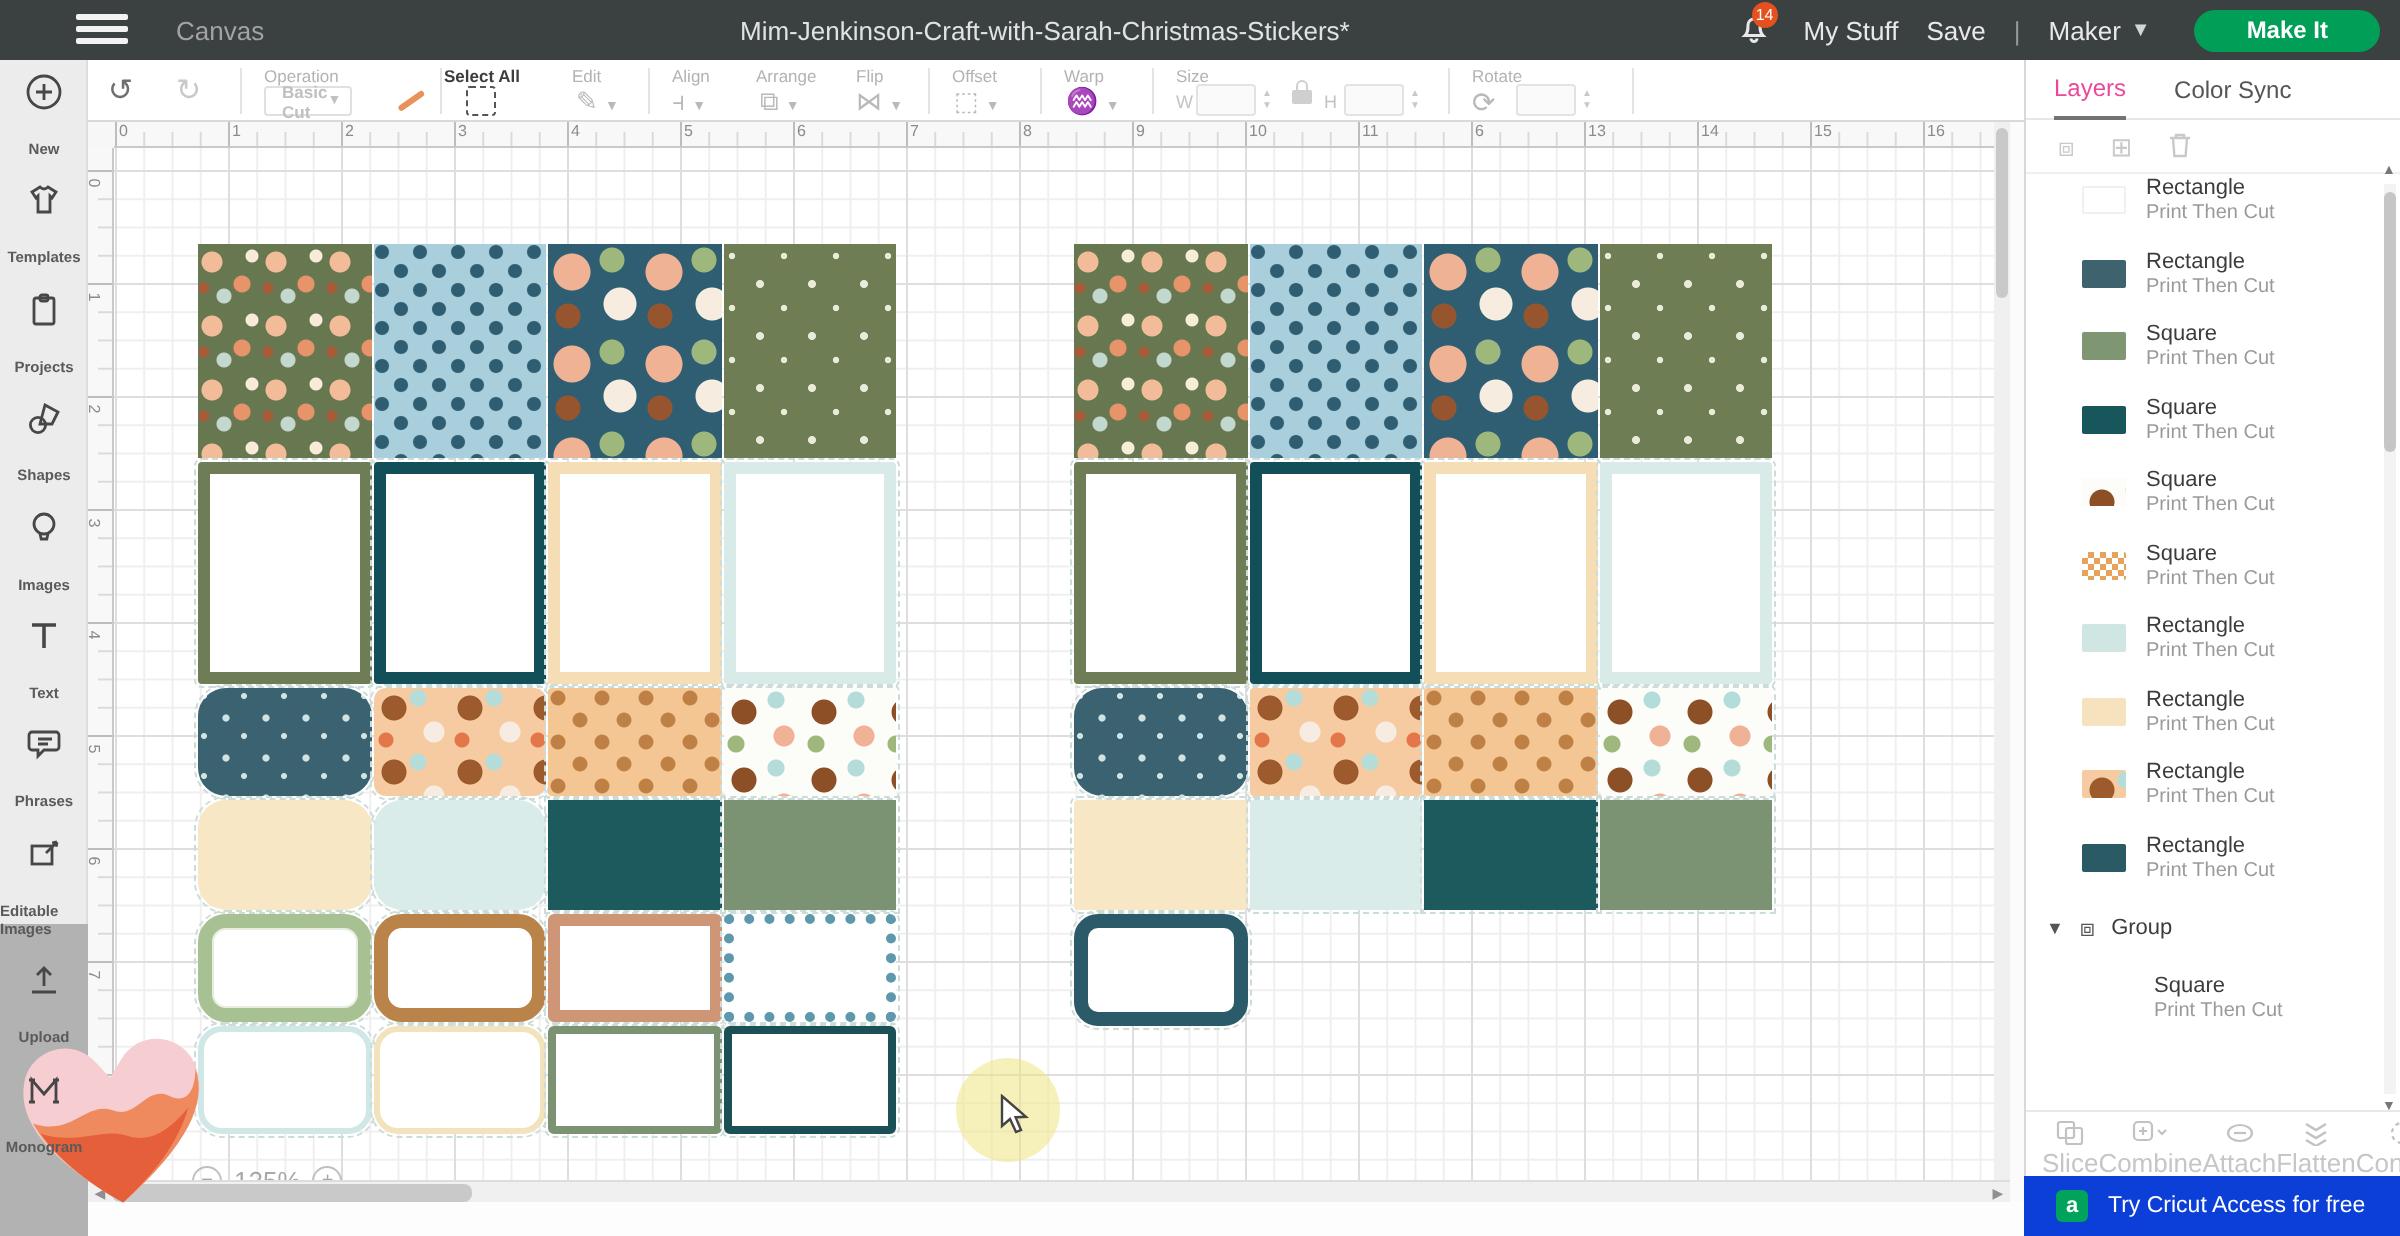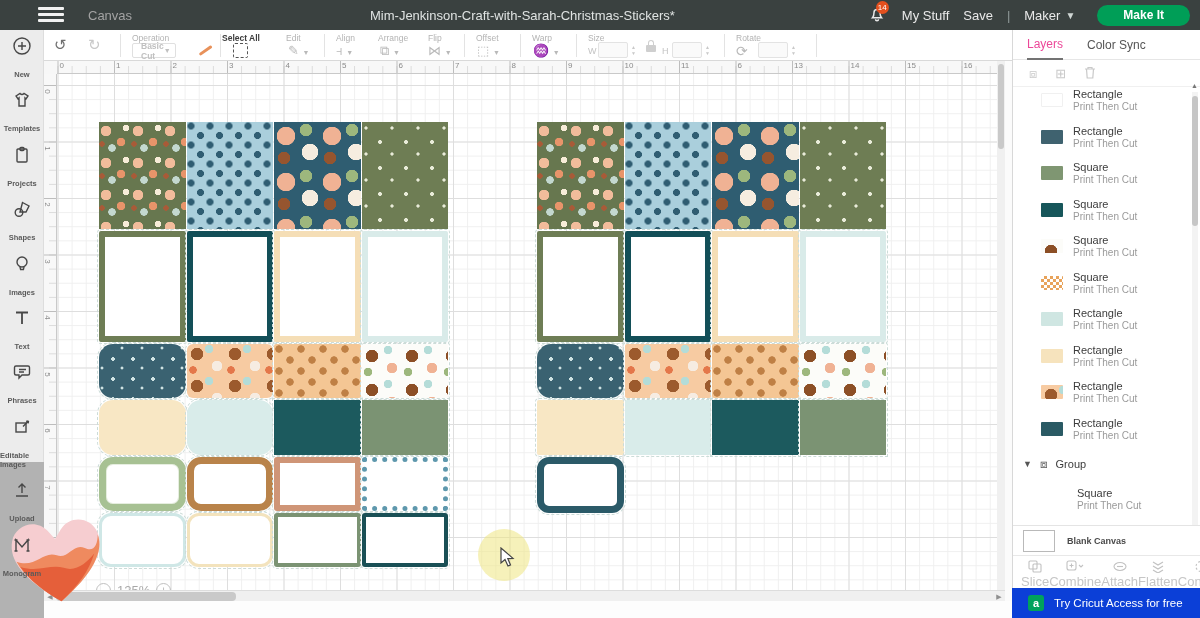--- a/index.html
+++ b/index.html
@@ -617,24 +617,20 @@
             <div class="nm">Square</div>
             <div class="ct">Print Then Cut</div>
           </div>
         </div>
       </div>
     <div class="rscroll">
       <span class="ra" style="top:-10px;">▲</span>
       <div class="thumb"></div>
       <span class="ra" style="bottom:-10px;">▼</span>
     </div>
-    <div class="blank-row">
-      <div class="blank-sw"></div>
-      <span class="blank-lbl">Blank Canvas</span>
-    </div>
     <div class="rtools" id="rtools">
         <div class="rtool">
           <span class="ric">
             <svg width="14" height="13" viewBox="0 0 14 13" fill="none" stroke="#c2c2c2" stroke-width="1.1">
               <rect x="1" y="1" width="8" height="8" rx="1"></rect>
               <rect x="5" y="4" width="8" height="8" rx="1"></rect>
             </svg>
           </span>
           <span class="rlb">Slice</span>
         </div>

